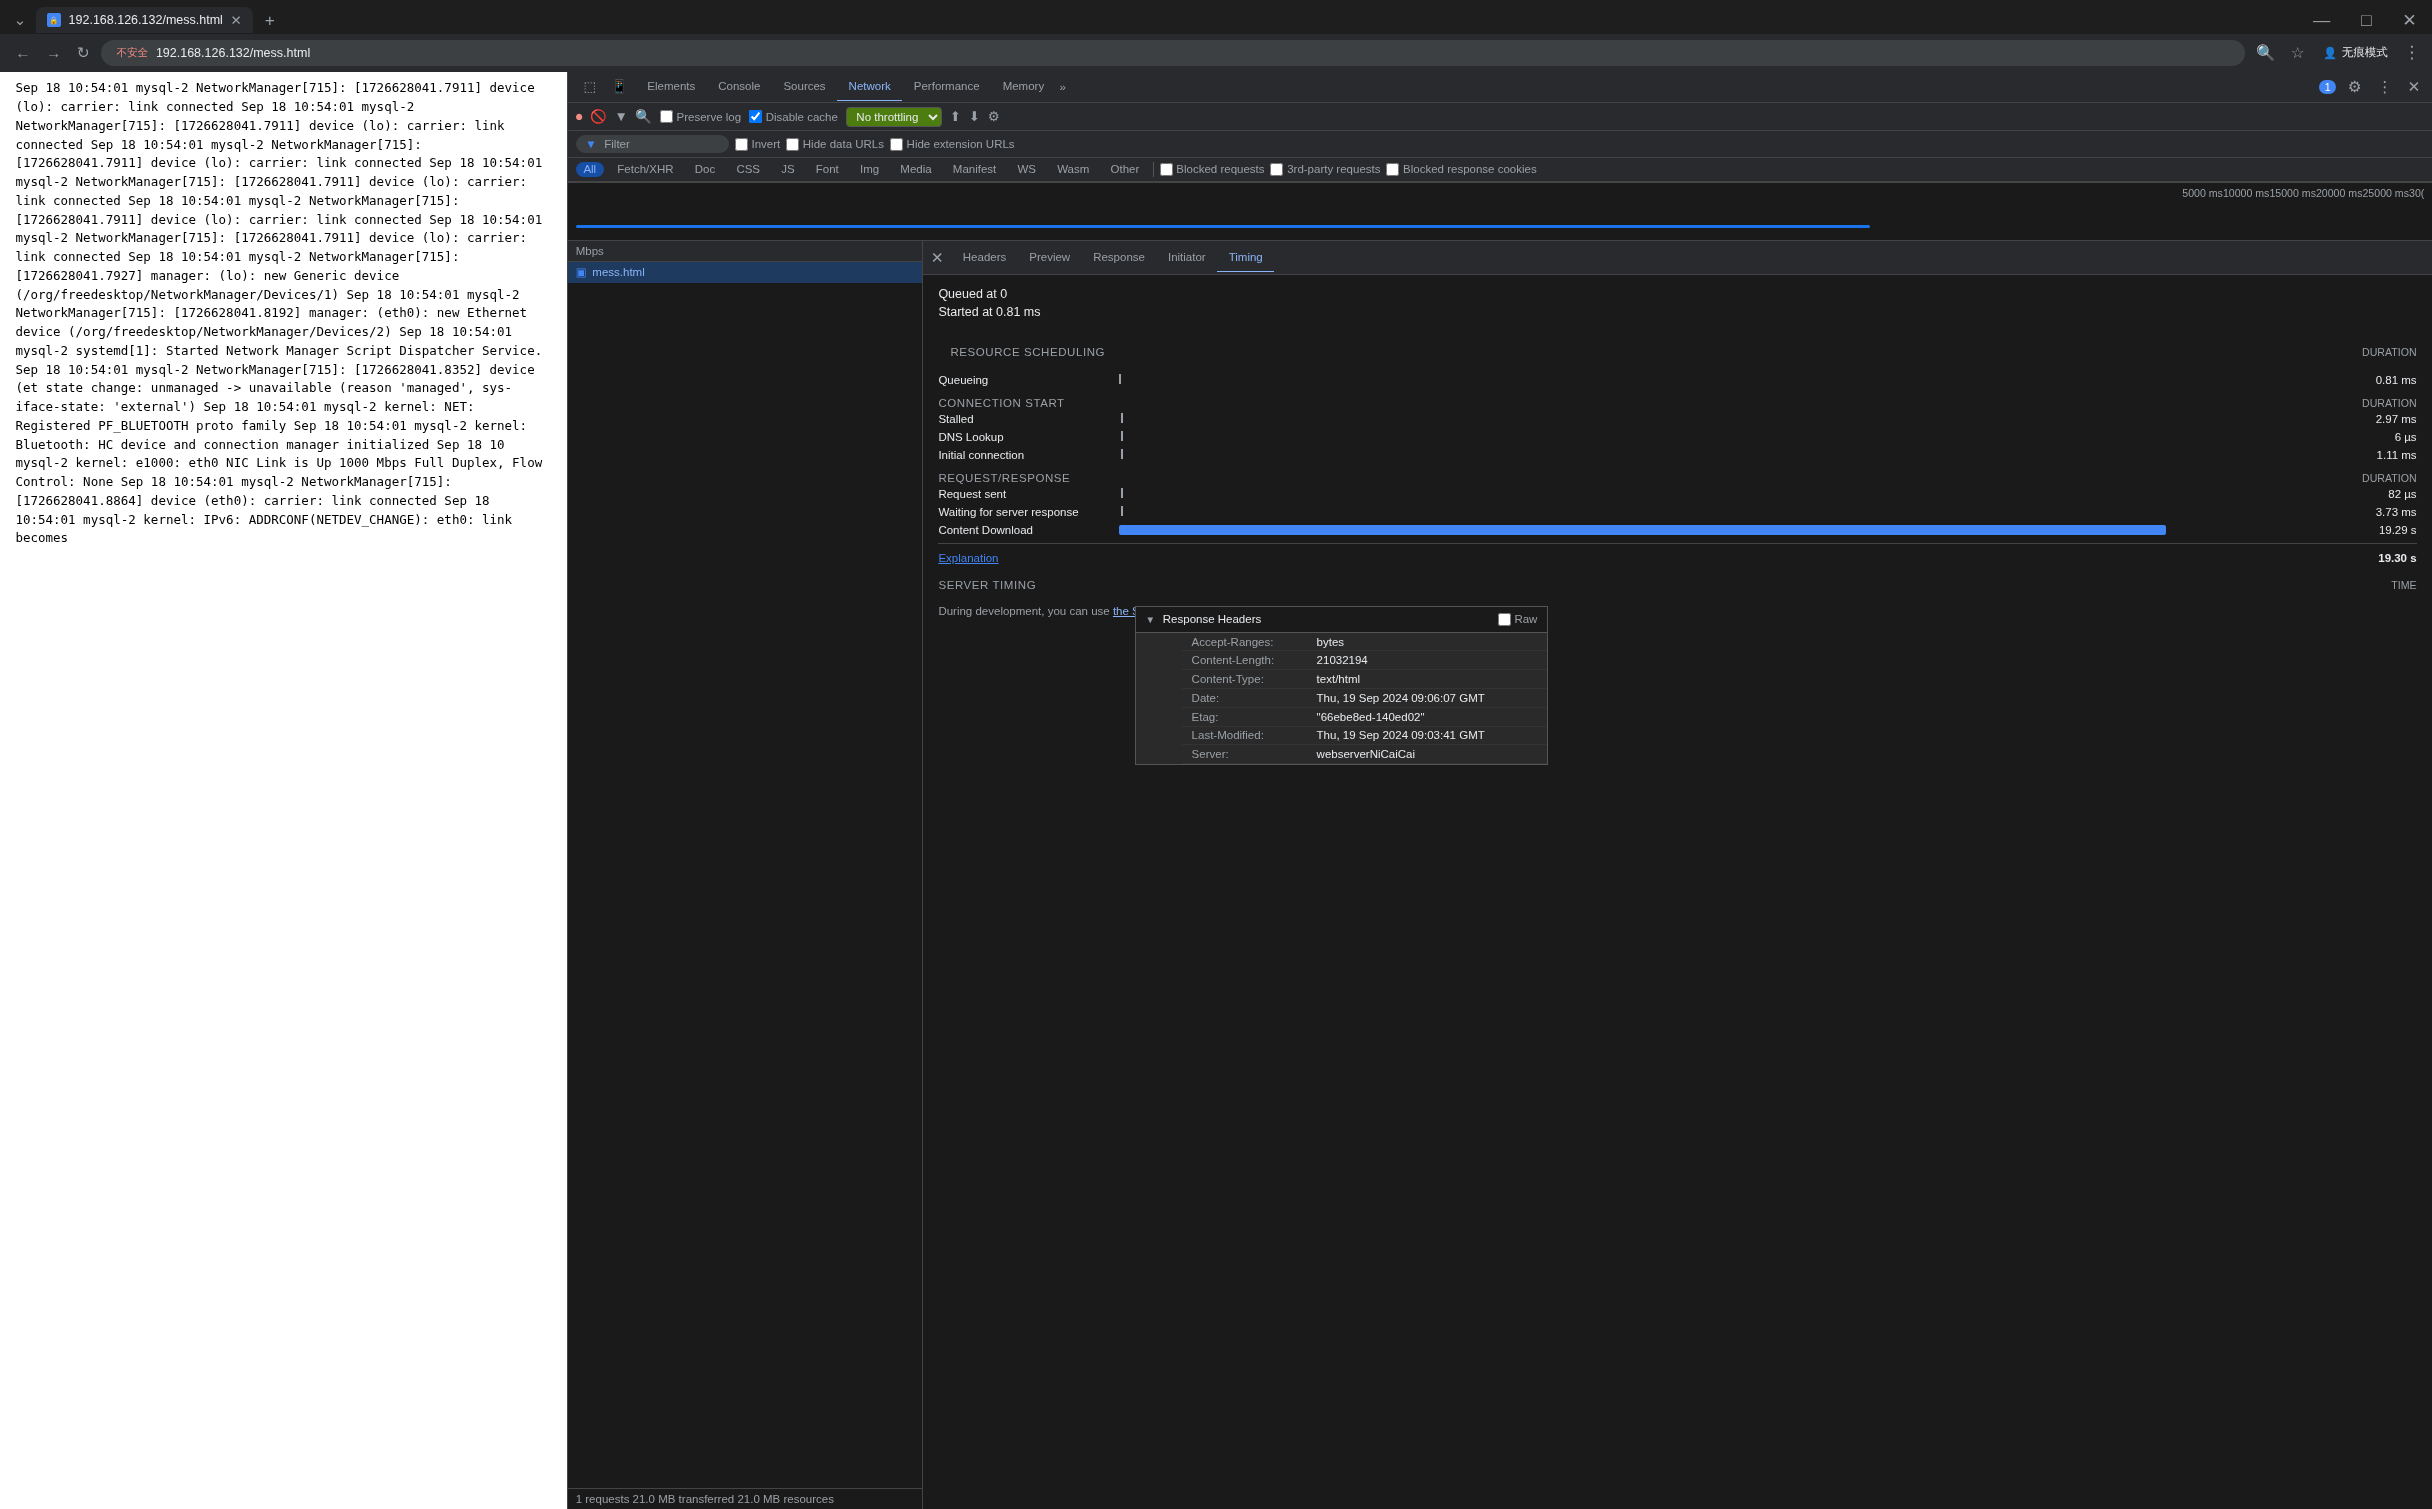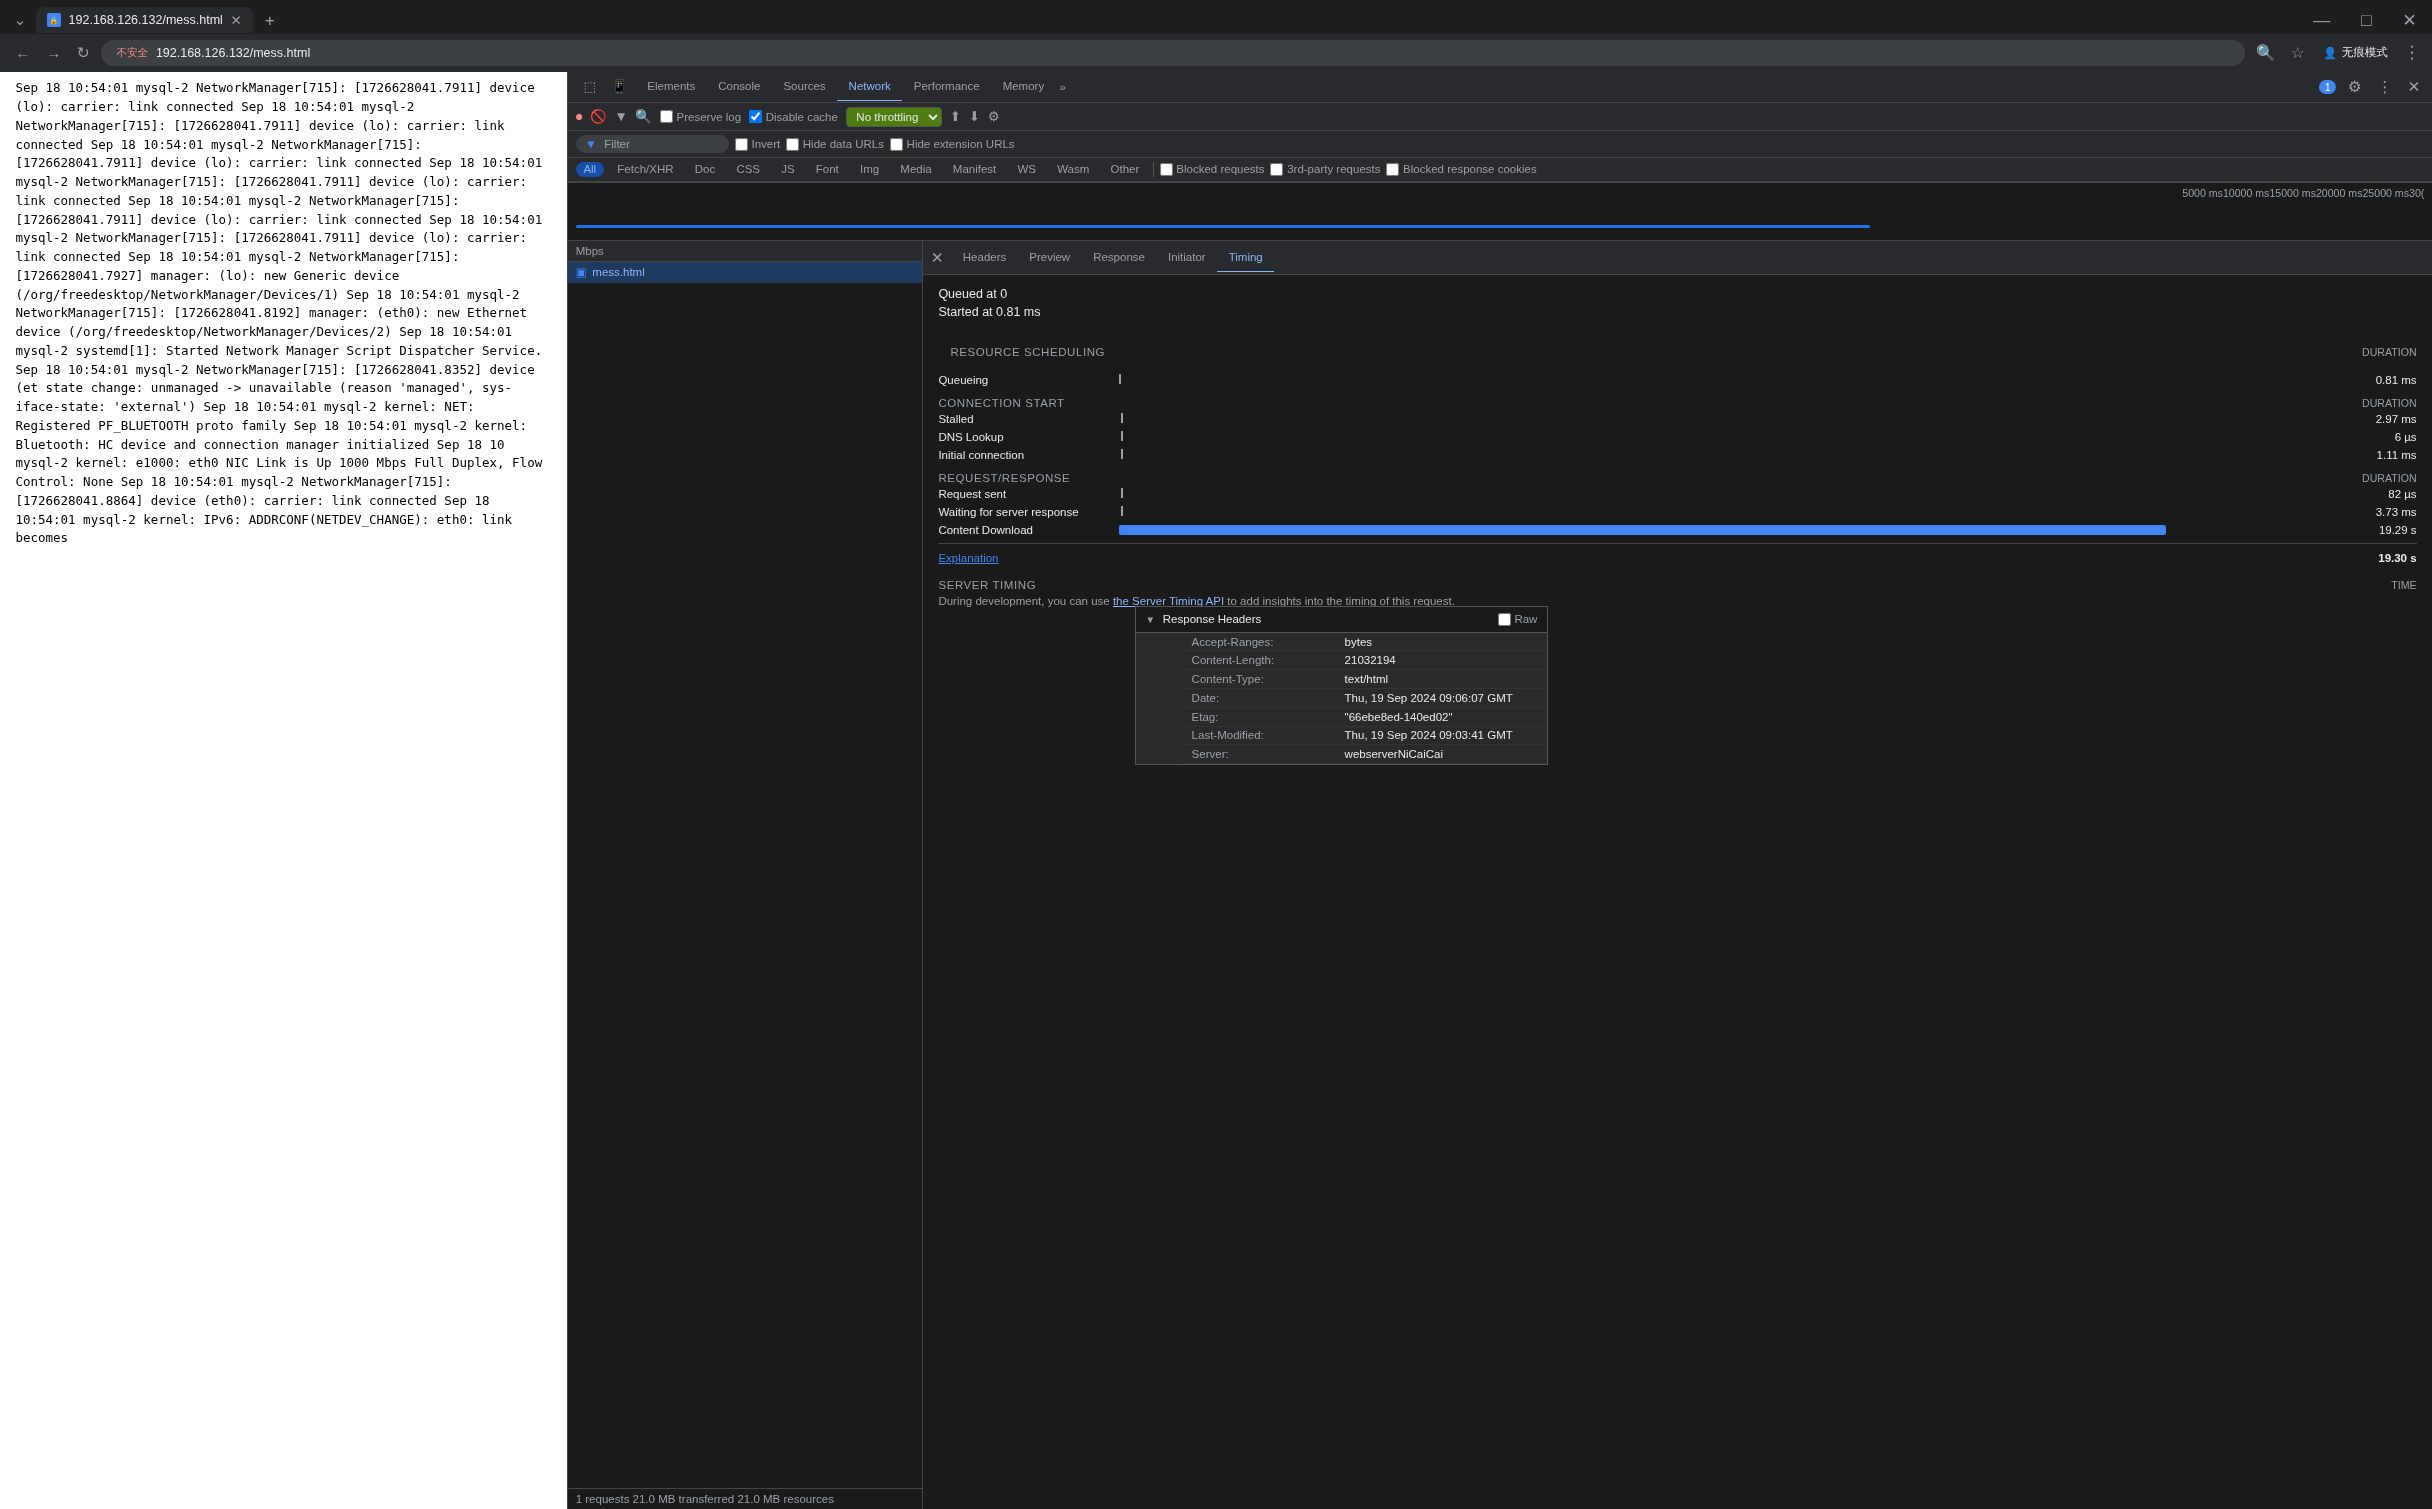--- a/index.html
+++ b/index.html
@@ -85,21 +85,21 @@
 
     
     .response-panel { position: absolute; left: 567px; top: 365px; width: 413px; background: #2a2a2a; border: 1px solid #555; z-index: 10; }
     .response-panel-header { background: #1a1a1a; padding: 5.8px 9.6px; display: flex; align-items: center; gap: 7.7px; border-bottom: 1px solid #555; font-size: 11.5px; }
     .panel-triangle { color: #9aa0a6; font-size: 9.6px; }
     .panel-title { color: #e8eaed; font-size: 11.5px; }
     .raw-checkbox { display: flex; align-items: center; gap: 3.8px; font-size: 11.5px; color: #9aa0a6; margin-left: auto; cursor: pointer; }
     .response-table { width: 100%; padding-left: 46px; }
     .response-row { display: flex; padding: 2.9px 9.6px; border-bottom: 1px solid #333; }
     .response-key { color: #9aa0a6; width: 125px; flex-shrink: 0; font-size: 11.5px; }
-    .response-val { color: #e8eaed; font-size: 11.5px; flex: 1; word-break: break-all; margin-left: 28px; }
+    .response-val { color: #e8eaed; font-size: 11.5px; flex: 1; word-break: break-all; }
 
     
     .detail-panel { flex: 1; display: flex; flex-direction: column; overflow: hidden; }
     .detail-tabs { display: flex; align-items: center; background: #292a2d; border-bottom: 1px solid #444; }
     .detail-close { background: none; border: none; color: #9aa0a6; font-size: 15.4px; cursor: pointer; padding: 7.7px; }
     .detail-tab { padding: 7.7px 11.5px; font-size: 11.5px; color: #9aa0a6; cursor: pointer; border-bottom: 1.9px solid transparent; }
     .detail-tab.active { color: #8ab4f8; border-bottom-color: #8ab4f8; }
 
     .detail-content { flex: 1; overflow-y: auto; padding: 11.5px 15.4px; background: #1a1a1a; }
     .detail-section { margin-bottom: 15.4px; }
@@ -406,21 +406,21 @@
             </div>
             <span class="timing-val">19.29 s</span>
           </div>
 
           <div class="total-row">
             <span class="total-label">Explanation</span>
             <span class="total-val">19.30 s</span>
           </div>
 
           <div class="server-timing-section">
-            <div style="display:flex; justify-content:space-between; margin-bottom:2px;">
+            <div style="display:flex; justify-content:space-between; margin-bottom:12px;">
               <span class="section-title" style="margin:0;">Server Timing</span>
               <span style="font-size:10.6px; color:#9aa0a6;">TIME</span>
             </div>
             <p class="server-note">
               During development, you can use <span class="server-link">the Server Timing API</span> to add insights into the timing of this request.
             </p>
           </div>
 
         </div>
       </div>

